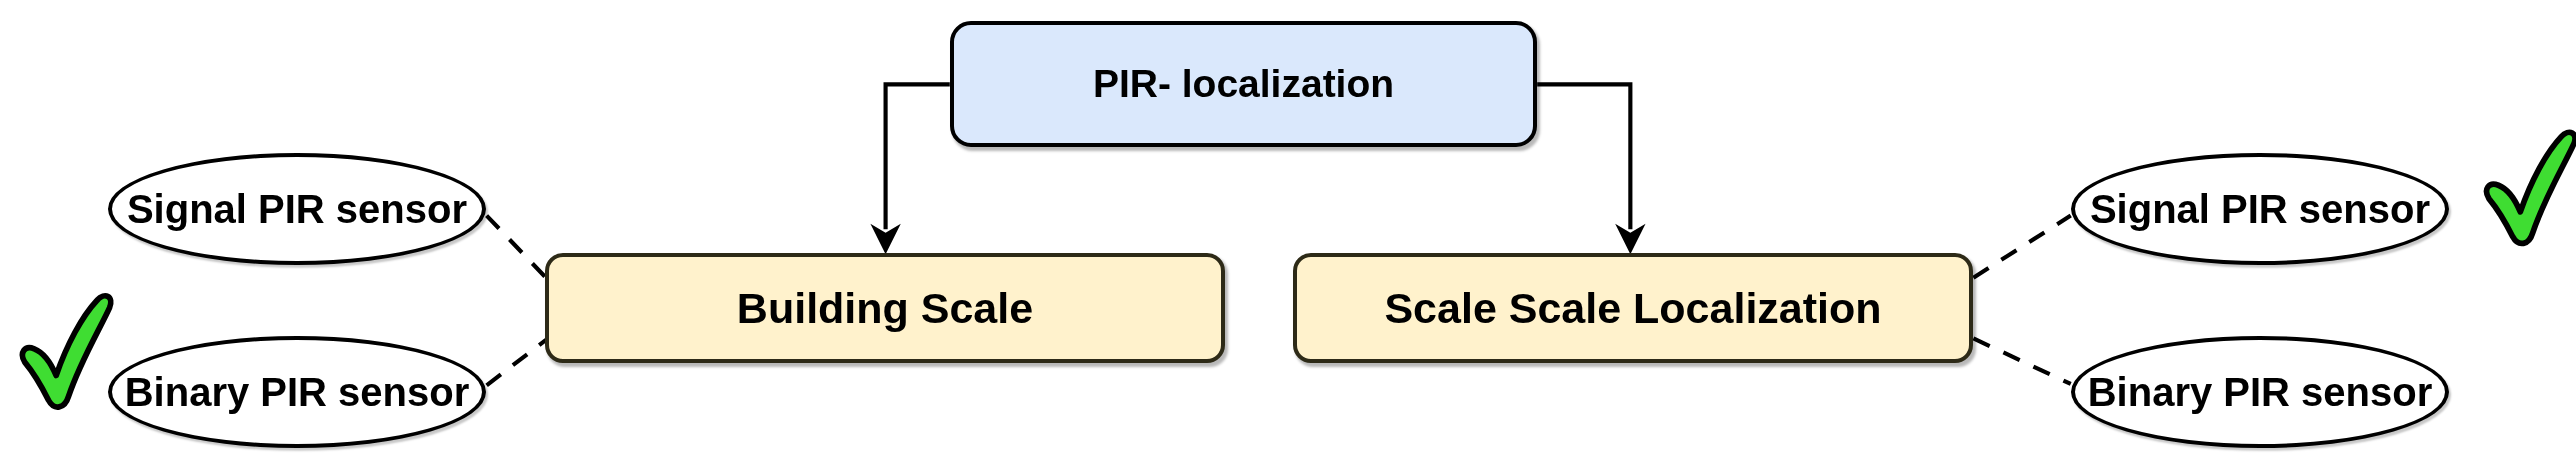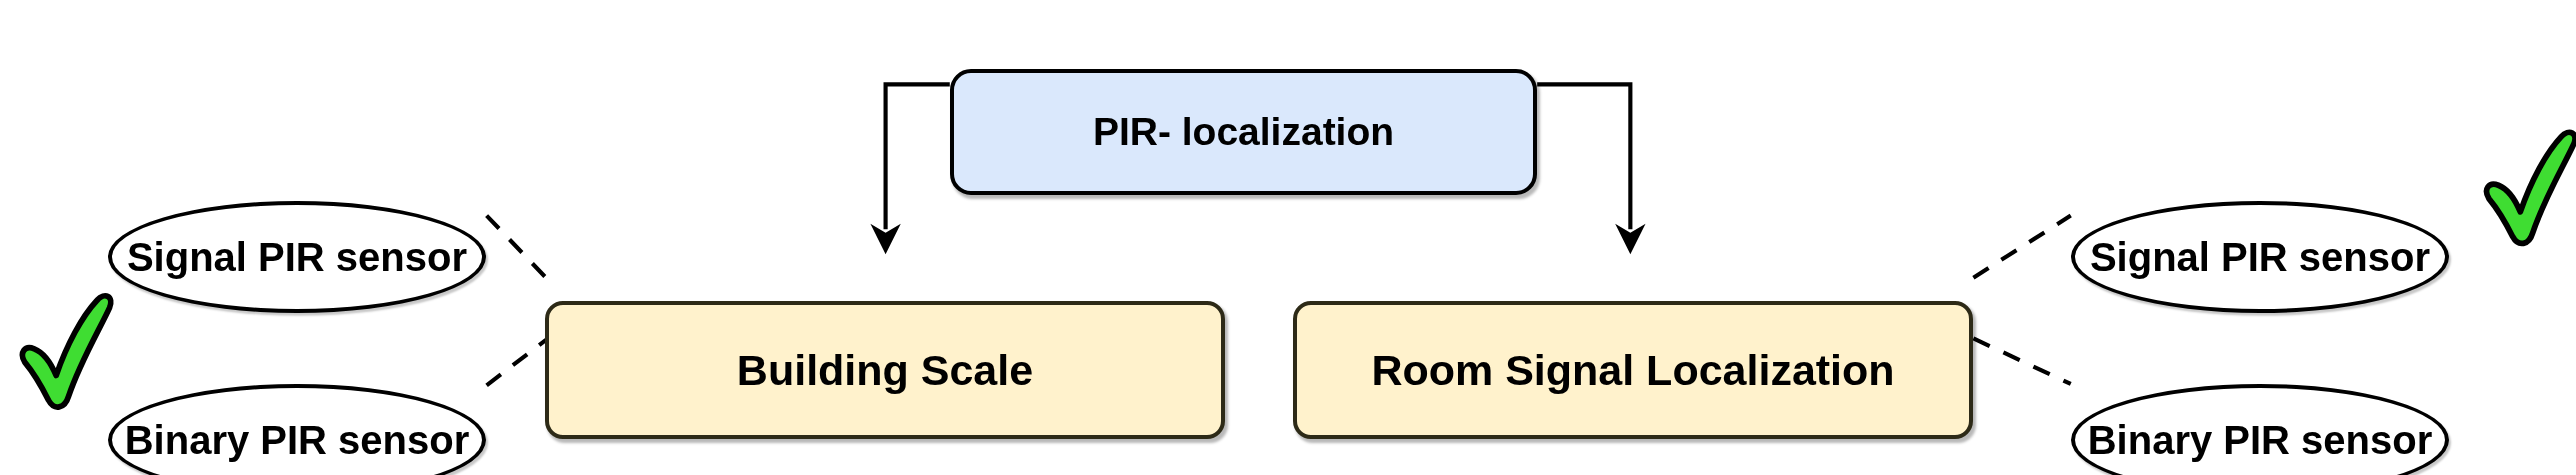--- a/index.html
+++ b/index.html
@@ -6,29 +6,29 @@
     --root-fill:#dae8fc; --root-border:#000000;
     --scale-fill:#fff2cc; --scale-border:#2d2a17;
     --ellipse-fill:#ffffff; --ellipse-border:#000000;
     --connector:#000000; --check-green:#3fdd32; --canvas-bg:#ffffff;
   }
   html,body{margin:0;padding:0;}
   body{background:var(--canvas-bg);font-family:"Liberation Sans",sans-serif;}
   .canvas{position:relative;width:2576px;height:476px;background:var(--canvas-bg);overflow:hidden;}
   .layer{position:absolute;left:0;top:0;width:2576px;height:476px;}
   .node{position:absolute;display:flex;align-items:center;justify-content:center;
-        box-sizing:border-box;text-align:center;font-weight:bold;color:#000;margin-top:48px;}
+        box-sizing:border-box;text-align:center;font-weight:bold;color:#000;}
   .root-box{
     left:950px;top:21.4px;width:587px;height:126px;
     background:var(--root-fill);border:4.8px solid var(--root-border);
     border-radius:21px;font-size:39px;
     box-shadow:2.8px 3.5px 2.8px rgba(0,0,0,0.28);
   }
   .scale-box{
-    width:680px;height:138px;top:253px;
+    width:680px;height:110px;top:253px;
     background:var(--scale-fill);border:4.8px solid var(--scale-border);
     border-radius:18px;font-size:43px;
     box-shadow:2.8px 3.5px 2.8px rgba(0,0,0,0.28);
   }
   .building-box{left:545px;}
   .room-box{left:1293px;}
   .sensor-ellipse{
     width:378px;height:112px;
     background:var(--ellipse-fill);border:4.8px solid var(--ellipse-border);
     border-radius:50%;font-size:40px;
@@ -75,21 +75,21 @@
   </svg>
 
   <div class="node root-box">
     <span>PIR- localization</span>
   </div>
 
   <div class="node scale-box building-box">
     <span>Building Scale</span>
   </div>
   <div class="node scale-box room-box">
-    <span>Room Signal Localization</span>
+    <span>Scale Scale Localization</span>
   </div>
 
   <div class="node sensor-ellipse el-l1">
     <span>Signal PIR sensor</span>
   </div>
   <div class="node sensor-ellipse el-l2">
     <span>Binary PIR sensor</span>
   </div>
   <div class="node sensor-ellipse el-r1">
     <span>Signal PIR sensor</span>

